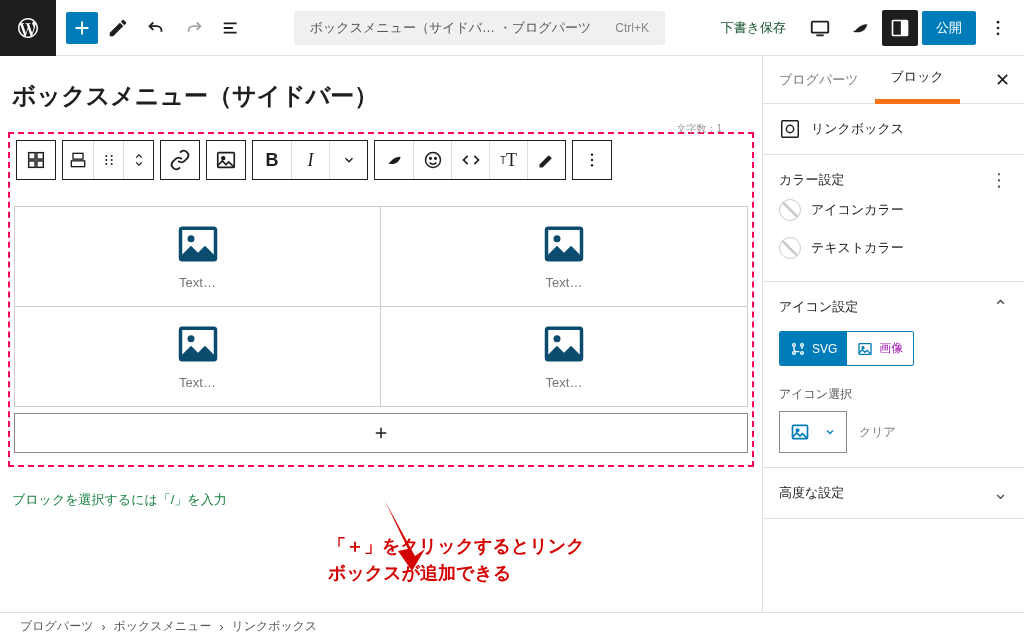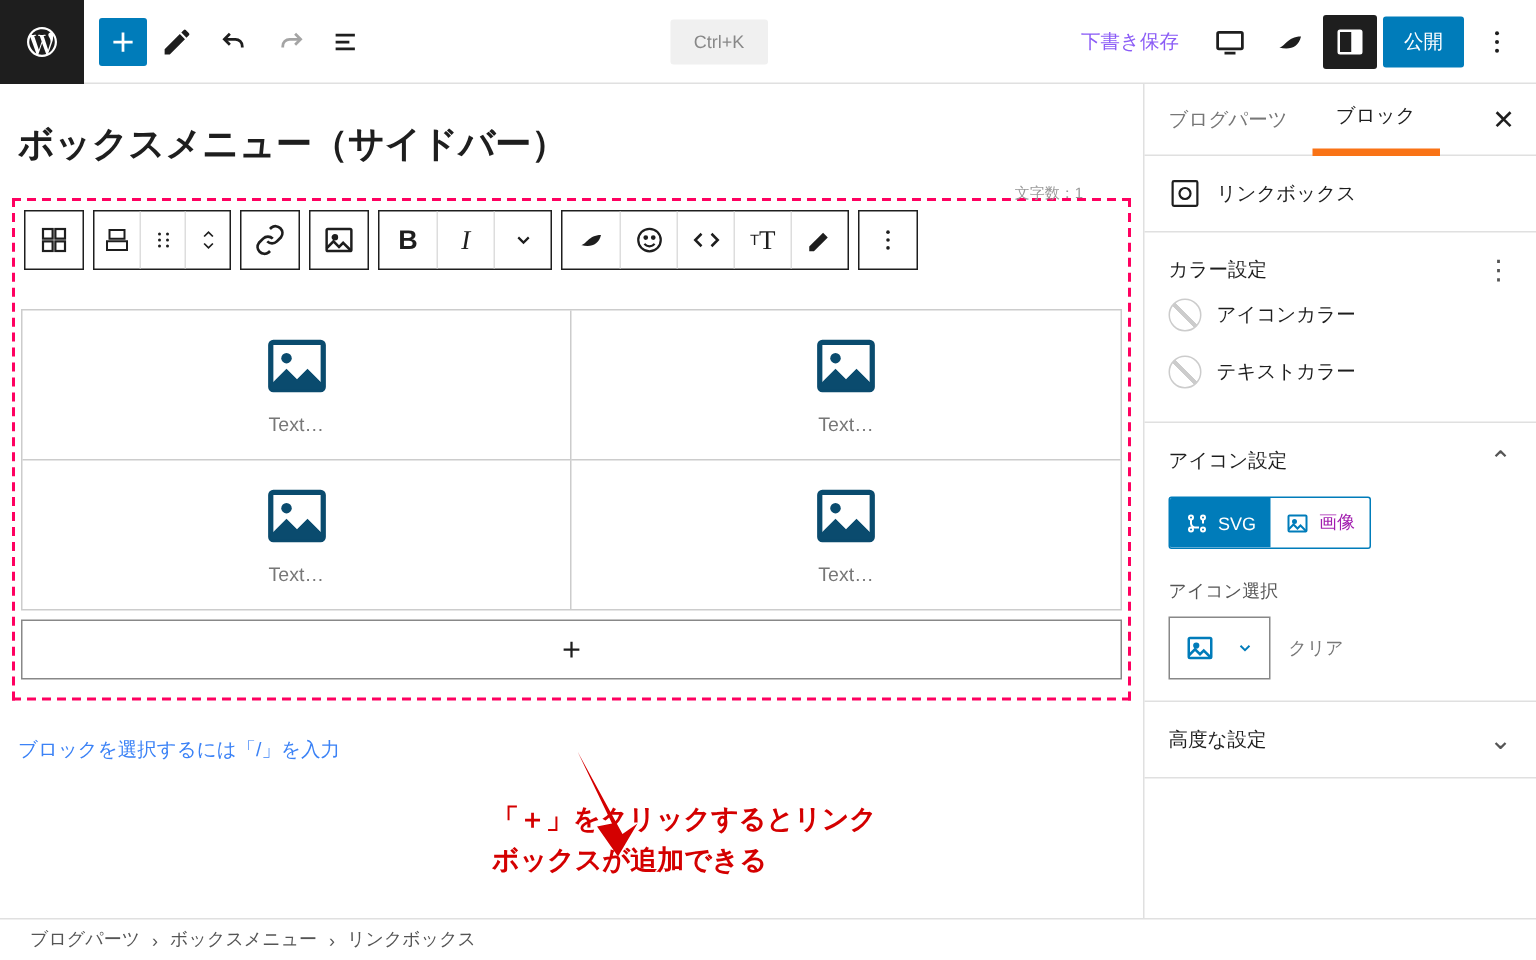--- a/index.html
+++ b/index.html
@@ -7,21 +7,21 @@
 
 
 .top-bar { height: 56px; display: flex; align-items: center; border-bottom: 1px solid #e0e0e0; padding: 0 8px; gap: 2px; }
 .wp-logo { width: 56px; height: 56px; background: #1e1e1e; display: flex; align-items: center; justify-content: center; margin: -8px 0 -8px -8px; }
 .wp-logo svg { fill: #fff; }
 .add-btn { width: 32px; height: 32px; background: #007cba; color: #fff; display: flex; align-items: center; justify-content: center; margin-left: 8px; border-radius: 2px; cursor: pointer; }
 .tb-icon { width: 36px; height: 36px; display: flex; align-items: center; justify-content: center; cursor: pointer; color: #1e1e1e; }
 .doc-title { flex: 1; display: flex; align-items: center; justify-content: center; }
 .doc-title-inner { background: #f0f0f0; padding: 8px 16px; border-radius: 2px; display: flex; align-items: center; gap: 24px; color: #555; }
 .kbd { color: #888; font-size: 12px; }
-.save-draft { color: #8b5cf6; padding: 0 12px; cursor: pointer; }
+.save-draft { color: #14532d; padding: 0 12px; cursor: pointer; }
 .tb-right { display: flex; align-items: center; gap: 4px; }
 .publish-btn { background: #007cba; color: #fff; padding: 8px 14px; border-radius: 2px; cursor: pointer; }
 .settings-toggle { background: #1e1e1e; color: #fff; width: 36px; height: 36px; display: flex; align-items: center; justify-content: center; border-radius: 2px; }
 
 
 .main { display: flex; height: 556px; }
 .editor { flex: 1; padding: 24px 8px 0 8px; overflow-y: auto; position: relative; }
 .editor::-webkit-scrollbar { width: 12px; }
 .editor::-webkit-scrollbar-thumb { background: #c0c0c0; }
 .editor::-webkit-scrollbar-track { background: #f0f0f0; }
@@ -38,21 +38,21 @@
 .tb-group.tight .tb-btn { width: 30px; }
 
 .grid { display: grid; grid-template-columns: 1fr 1fr; border: 1px solid #ccc; }
 .grid-cell { display: flex; flex-direction: column; align-items: center; justify-content: center; padding: 16px; border-right: 1px solid #ccc; border-bottom: 1px solid #ccc; gap: 10px; }
 .grid-cell:nth-child(2n) { border-right: none; }
 .grid-cell-text { color: #777; }
 .img-ph { width: 42px; height: 42px; }
 
 .add-row { border: 1px solid #888; height: 40px; display: flex; align-items: center; justify-content: center; margin-top: 6px; cursor: pointer; }
 
-.para-hint { color: #3b82f6; padding: 24px 4px; }
+.para-hint { color: #15803d; padding: 24px 4px; }
 .annotation { color: #d40000; font-size: 18px; font-weight: 700; margin-left: 320px; line-height: 1.5; }
 .arrow { position: absolute; left: 380px; top: 445px; }
 
 
 .sidebar { width: 262px; border-left: 1px solid #e0e0e0; display: flex; flex-direction: column; }
 .side-tabs { display: flex; align-items: center; border-bottom: 1px solid #e0e0e0; height: 48px; }
 .side-tab { padding: 0 16px; height: 48px; display: flex; align-items: center; color: #777; cursor: pointer; }
 .side-tab.active { color: #1e1e1e; border-bottom: 5px solid #f97316; font-weight: 500; }
 .side-close { margin-left: auto; padding: 0 14px; cursor: pointer; font-size: 18px; }
 
@@ -112,20 +112,21 @@
       </svg>
     </div>
   <div class="tb-icon">
       <svg width="22" height="22" viewBox="0 0 24 24" fill="currentColor">
         <path d="M3 6h14v2H3zM3 11h10v2H3zM3 16h14v2H3z"></path>
       </svg>
     </div>
 
   <div class="doc-title">
     <div class="doc-title-inner">
+      <span>ボックスメニュー（サイドバ… ・ブログパーツ</span>
       <span class="kbd">Ctrl+K</span>
     </div>
   </div>
 
   <div class="tb-right">
     <span class="save-draft">下書き保存</span>
     <div class="tb-icon">
         <svg width="22" height="22" viewBox="0 0 24 24" fill="none" stroke="currentColor" stroke-width="2">
           <rect x="3" y="5" width="18" height="12" rx="1"></rect>
           <path d="M8 20h8"></path>

